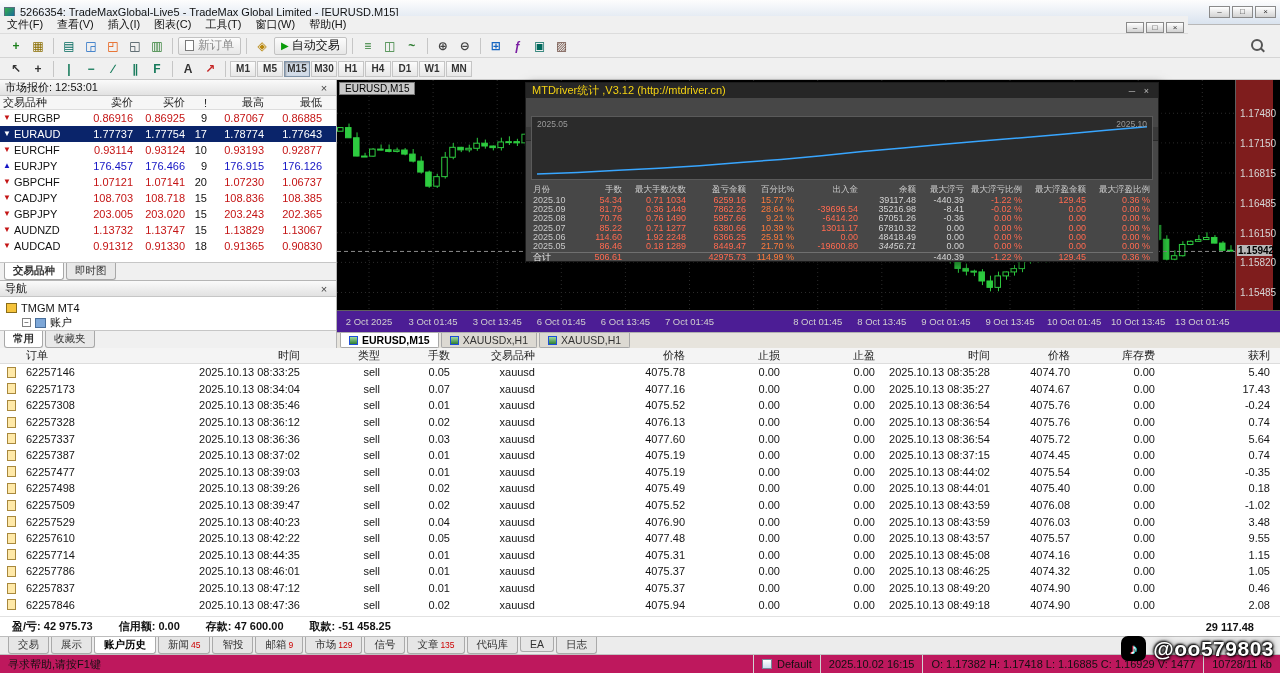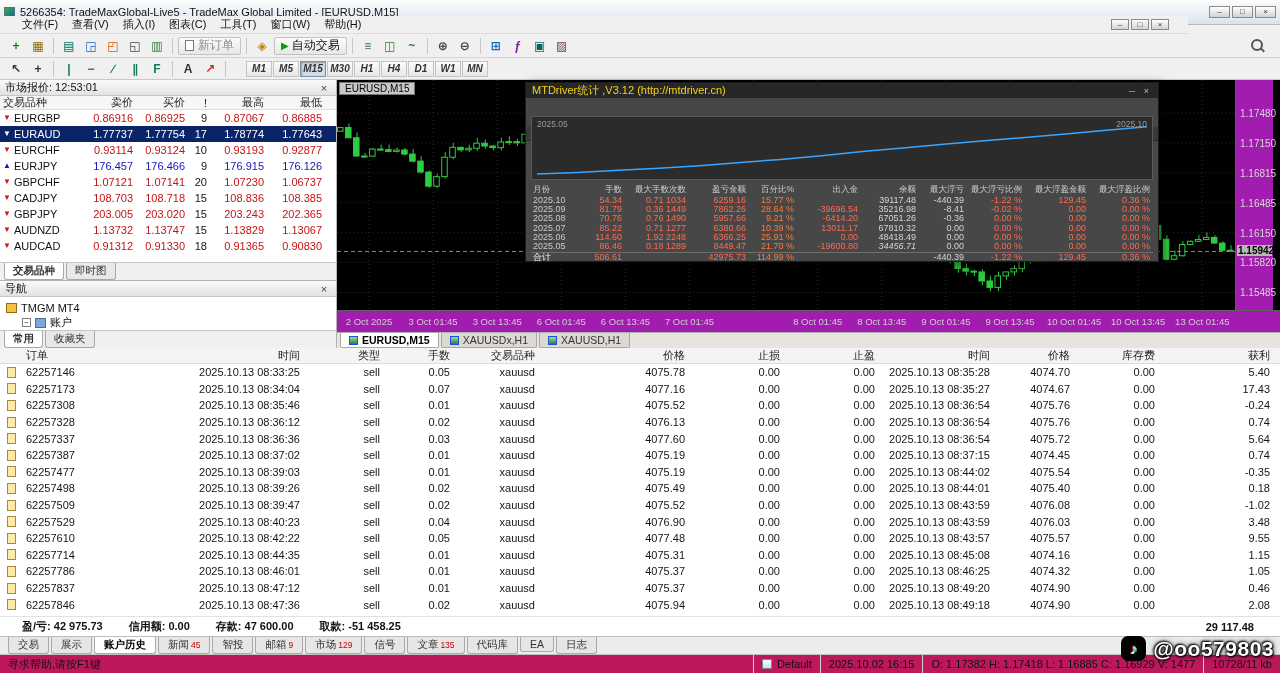--- a/index.html
+++ b/index.html
@@ -9,37 +9,37 @@
 }
 html,body{width:1280px;height:673px;overflow:hidden;}
 body{font-family:"Liberation Sans","DejaVu Sans",sans-serif;font-size:11px;background:#f0f0f0;position:relative;color:#111;}
 .abs{position:absolute;}
 
 
 #titlebar{left:0;top:0;width:1280px;height:16px;background:linear-gradient(#fdfdfd,#d9e3ef);border-bottom:1px solid #b8b8b8;display:flex;align-items:center;padding:12px 4px;}
 .app-ico{width:11px;height:11px;background:linear-gradient(135deg,#34b04a,#1464a0);border:1px solid #58707f;margin-right:5px;flex:none;}
 #title-text{flex:1;white-space:nowrap;overflow:hidden;}
 .wbtn{width:21px;height:12px;border:1px solid #8a8a8a;background:linear-gradient(#ffffff,#d2d2d2);margin-left:2px;font-size:8px;line-height:10px;text-align:center;color:#333;flex:none;}
-#menubar{left:0;top:16px;width:1188px;height:18px;background:#f0f0f0;border-bottom:1px solid #dcdcdc;display:flex;align-items:center;padding:0 15px;}
+#menubar{left:0;top:16px;width:1188px;height:18px;background:#f0f0f0;border-bottom:1px solid #dcdcdc;display:flex;align-items:flex-end;padding:0 0;}
 .menu-item{padding:1px 7px;white-space:nowrap;}
 #mdi-controls{margin-left:auto;display:flex;margin-right:4px;}
 #mdi-controls .wbtn{width:18px;height:11px;}
 #toolbar1{left:0;top:34px;width:1280px;height:24px;background:#f0f0f0;border-bottom:1px solid #d5d5d5;display:flex;align-items:center;padding:0 5px;}
 #toolbar2{left:0;top:58px;width:1280px;height:22px;background:#f0f0f0;border-bottom:1px solid #c9c9c9;display:flex;align-items:center;padding:0 5px;}
 .tbtn{min-width:20px;height:18px;display:inline-flex;align-items:center;justify-content:center;font-size:12px;font-weight:bold;margin:0 1px;border:1px solid transparent;border-radius:2px;white-space:nowrap;}
 .tbtn.wide{padding:0 6px;font-weight:normal;border:1px solid #c2c2c2;background:linear-gradient(#fcfcfc,#e7e7e7);}
 .tsep{width:1px;height:16px;background:#c6c6c6;margin:0 4px;flex:none;}
 .play{color:#0a9c0a;font-size:10px;margin-right:3px;}
 .tlabel.dim{color:#8a8a8a;}
 .doc-ico{width:9px;height:11px;background:#fff;border:1px solid #7a7a7a;display:inline-block;margin-right:4px;position:relative;flex:none;}
 .doc-ico.small{background:#ffe9a8;border-color:#a8883c;margin:0;}
 .search-ico{width:15px;height:15px;position:relative;margin-left:auto;margin-right:10px;}
 .search-ico::before{content:'';position:absolute;left:1px;top:1px;width:8px;height:8px;border:2px solid #555;border-radius:50%;}
 .search-ico::after{content:'';position:absolute;left:10px;top:11px;width:5px;height:2px;background:#555;transform:rotate(45deg);}
-.tf-group{display:inline-flex;margin-left:16px;font-style:italic;}
+.tf-group{display:inline-flex;margin-left:0;}
 .tfbtn{width:26px;height:16px;border:1px solid #c5c5c5;background:linear-gradient(#fbfbfb,#e7e7e7);display:inline-flex;align-items:center;justify-content:center;font-size:10px;font-weight:bold;color:#333;margin-right:1px;}
 .tfbtn.active{background:#d2dce8;border-color:#7f93a8;box-shadow:inset 1px 1px 2px rgba(0,0,0,.3);}
 
 
 #market-watch{left:0;top:80px;width:337px;height:200px;background:#fff;border-right:1px solid #b5b5b5;}
 .panel-head{height:16px;background:linear-gradient(#fafafa,#e2e2e2);border-bottom:1px solid #c6c6c6;display:flex;align-items:center;padding:0 5px;}
 .panel-close{margin-left:auto;width:14px;text-align:center;color:#444;}
 #mw-colhead{display:grid;grid-template-columns:84px 52px 52px 22px 57px 58px;height:14px;align-items:center;background:#f6f6f6;border-bottom:1px solid #ddd;color:#222;}
 .mwc{padding:0 3px;text-align:right;white-space:nowrap;overflow:hidden;}
 .mwc.c0{text-align:left;display:flex;align-items:center;gap:3px;}
@@ -62,24 +62,24 @@
 .indent{width:12px;}
 .expander{width:9px;height:9px;border:1px solid #808080;background:#fff;font-size:8px;line-height:7px;text-align:center;color:#333;flex:none;}
 .tree-ico{width:11px;height:10px;flex:none;}
 .tree-ico.book{background:#f5c33b;border:1px solid #8a6d1a;}
 .tree-ico.acc{background:#7da7d8;border:1px solid #4a6f9a;}
 
 
 #chart-area{left:337px;top:80px;width:943px;height:252px;background:#000;}
 #plot-wrap{position:absolute;left:0;top:0;width:898px;height:230px;}
 #chart-label{position:absolute;left:2px;top:2px;background:#c8c8c8;color:#000;font-size:10px;padding:0 5px;border:1px solid #777;z-index:2;}
-#price-scale{position:absolute;left:898px;top:0;width:38px;height:230px;border-left:1px solid #5f5f5f;background:#a21caf;padding-left:20px;}
+#price-scale{position:absolute;left:898px;top:0;width:38px;height:230px;border-left:1px solid #5f5f5f;background:#7f1d1d;padding-left:20px;}
 .plab{position:absolute;left:4px;color:#d6d6d6;font-size:10px;white-space:nowrap;}
 .plab.bid{left:1px;right:1px;background:#b8b8b8;color:#000;text-align:center;font-weight:bold;padding:0 1px;}
-#time-axis{position:absolute;left:0;top:230px;width:943px;height:32px;border-top:1px solid #5f5f5f;background:#a21caf;}
+#time-axis{position:absolute;left:0;top:230px;width:943px;height:32px;border-top:1px solid #5f5f5f;background:#4c1d95;}
 .tlab{position:absolute;top:5px;width:64px;color:#cfcfcf;font-size:9.5px;text-align:center;white-space:nowrap;}
 
 
 #mtdriver{left:525px;top:82px;width:634px;height:180px;background:#474747;border:1px solid #1c1c1c;box-shadow:3px 3px 10px rgba(0,0,0,.55);z-index:5;}
 #mtd-title{height:15px;background:#262626;color:#f5d312;display:flex;align-items:center;padding:0 6px;white-space:nowrap;overflow:hidden;}
 #mtd-ctrls{margin-left:auto;color:#bbb;font-size:9px;letter-spacing:3px;flex:none;}
 #mtd-menu{height:14px;background:#3a3a3a;color:#d8d8d8;display:flex;align-items:center;padding:0 7px;font-size:9.5px;gap:9px;border-bottom:1px solid #2a2a2a;margin-top:29px;}
 #mtd-chart{position:absolute;left:5px;top:33px;width:622px;height:64px;background:#2b2b2b;border:1px solid #5a5a5a;}
 .mtd-range{position:absolute;top:2px;font-size:8.5px;color:#9a9a9a;}
 #mtd-range-start{left:5px;}
@@ -97,21 +97,21 @@
 .ctab.active{background:#fff;font-weight:bold;color:#000;}
 .ctab-ico{width:9px;height:9px;background:linear-gradient(#9fdc9f,#2e7d32);border:1px solid #1d4ed8;flex:none;}
 
 
 #terminal{left:0;top:348px;width:1280px;height:288px;background:#fff;}
 #hist-head{display:grid;grid-template-columns:var(--hcols);height:16px;align-items:center;background:#f4f4f4;border-bottom:1px solid #ddd;color:#222;}
 .hc{text-align:right;padding-right:10px;white-space:nowrap;overflow:hidden;}
 .hc.c0{padding:0;display:flex;justify-content:center;align-items:center;}
 .hc.c1{text-align:left;padding-left:4px;}
 .hrow{display:grid;grid-template-columns:var(--hcols);height:16.6px;align-items:center;color:#151515;}
-#hist-footer{position:absolute;left:0;bottom:0;width:100%;height:20px;display:flex;align-items:center;font-weight:bold;gap:26px;padding-left:22px;border-top:1px solid #e2e2e2;background:#fff;}
+#hist-footer{position:absolute;left:0;bottom:0;width:100%;height:20px;display:flex;align-items:center;font-weight:bold;gap:26px;padding-left:12px;border-top:1px solid #e2e2e2;background:#fff;}
 #hist-balance{margin-left:auto;padding-right:26px;}
 
 
 #ttabs{left:0;top:636px;width:1280px;height:18px;background:#ececec;border-top:1px solid #bdbdbd;display:flex;align-items:flex-start;padding:0 8px;}
 .btab2{border:1px solid #aaa;border-top:none;background:#e6e6e6;padding:1px 9px;margin-right:2px;font-size:10.5px;border-radius:0 0 3px 3px;display:inline-flex;align-items:baseline;gap:2px;color:#333;white-space:nowrap;}
 .btab2.active{background:#fff;font-weight:bold;color:#000;}
 .cnt{color:#cc0000;font-size:8.5px;}
 
 
 #statusbar{left:0;top:654px;width:1280px;height:19px;background:#be185d;border-top:1px solid #c2c2c2;display:flex;align-items:center;}

